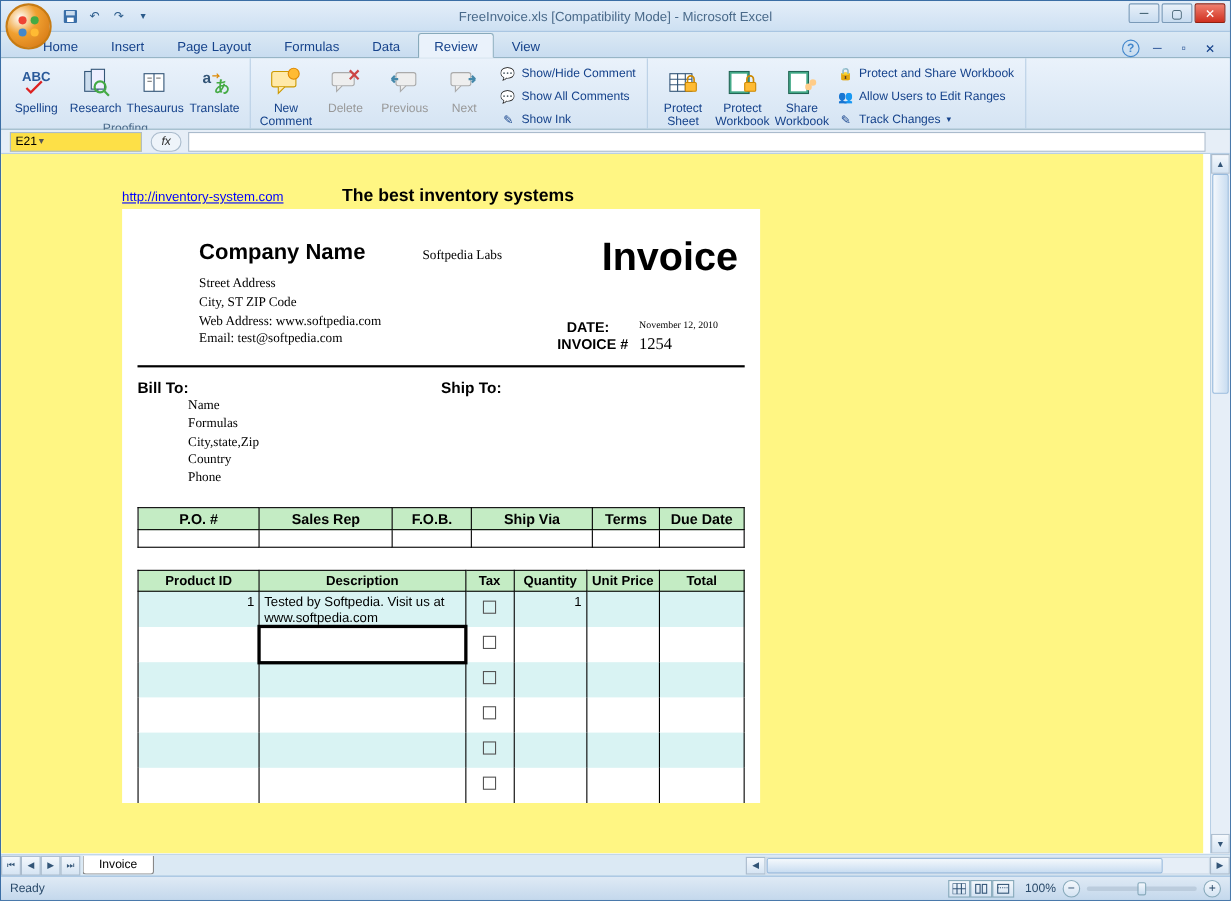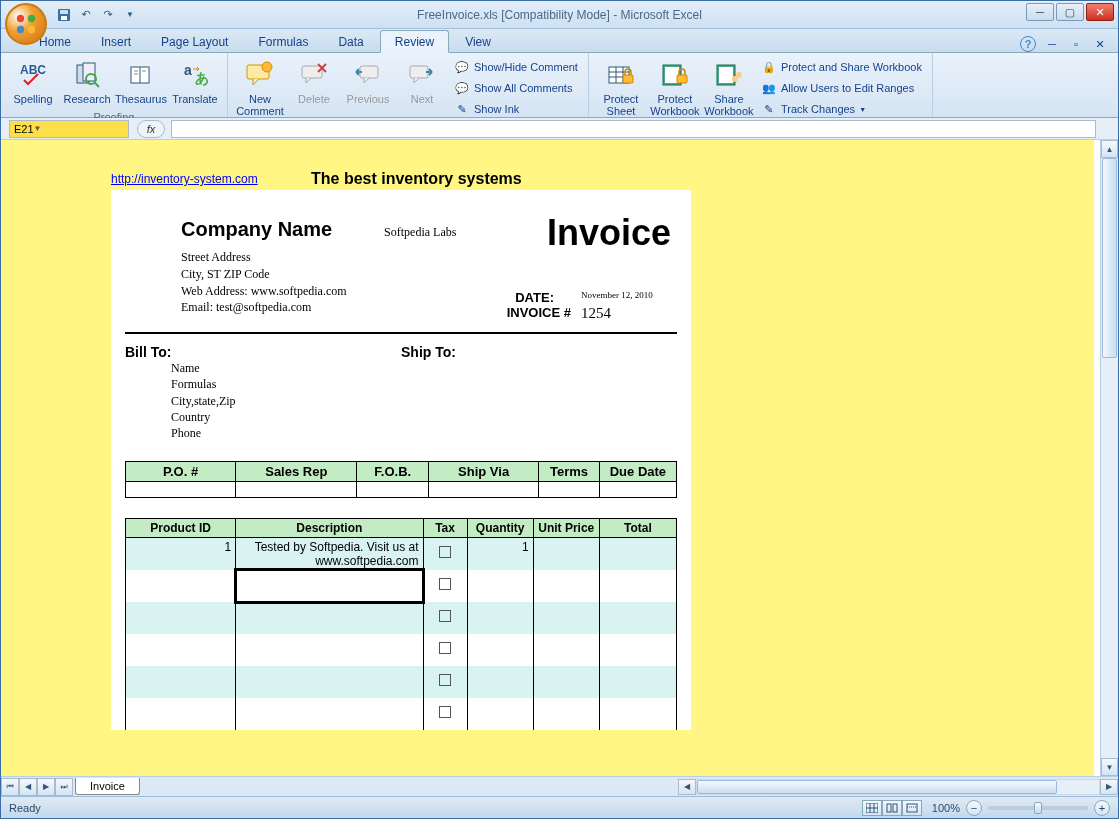--- a/index.html
+++ b/index.html
@@ -68,21 +68,21 @@
 .billship-col { flex:1; }
 .billship-hdr { font-weight:bold; font-family:Arial; font-size:14px; }
 .billship-body { padding-left:46px; line-height:1.35; }
 
 .gridtbl { width: calc(100% - 28px); margin: 0 14px; border-collapse:collapse; font-family:Arial; }
 .gridtbl th { background:#c4ecc4; border:1px solid #000; font-size:13px; font-weight:bold; padding:2px 4px; }
 .gridtbl td { border:1px solid #000; height:16px; font-size:12px; padding:1px 4px; }
 
 .prodtbl { width: calc(100% - 28px); margin: 20px 14px 0; border-collapse:collapse; font-family:Arial; }
 .prodtbl th { background:#c4ecc4; border:1px solid #000; font-size:12px; font-weight:bold; padding:2px 2px; }
-.prodtbl td { border-left:1px solid #000; border-right:1px solid #000; font-size:12px; padding:2px 4px; height:32px; vertical-align:top; text-align:right;}
+.prodtbl td { border-left:1px solid #000; border-right:1px solid #000; font-size:12px; padding:2px 4px; height:32px; vertical-align:top; text-align:left;}
 .prodtbl tr.alt td { background:#d9f3f3; }
 .chk { width:12px;height:12px;border:1px solid #555; margin:auto; display:block; margin-top:6px;}
 .selcell { outline:3px solid #000; outline-offset:-1px; }
 
 .vscroll { width:18px; background:#e6eef7; border-left:1px solid #b8cfe5; display:flex; flex-direction:column; }
 .vscroll .sbtn { height:18px; background:linear-gradient(#f4f8fc,#d5e4f3); border:1px solid #abc; display:flex;align-items:center;justify-content:center; font-size:8px; color:#357; cursor:pointer;}
 .vscroll .track { flex:1; background:#e6eef7; position:relative; }
 .vscroll .thumb { position:absolute; top:0; left:1px; right:1px; height:200px; background:linear-gradient(90deg,#f4f8fc,#c9ddf1); border:1px solid #9bd; border-radius:2px; }
 
 

